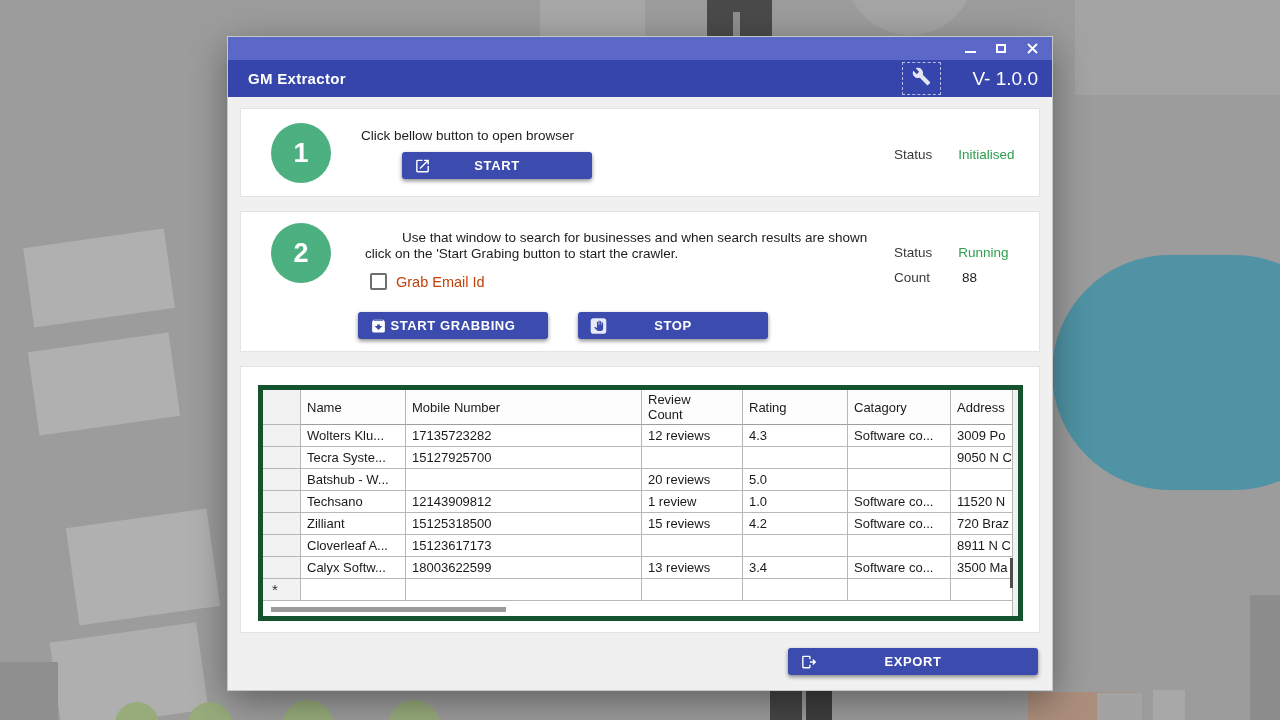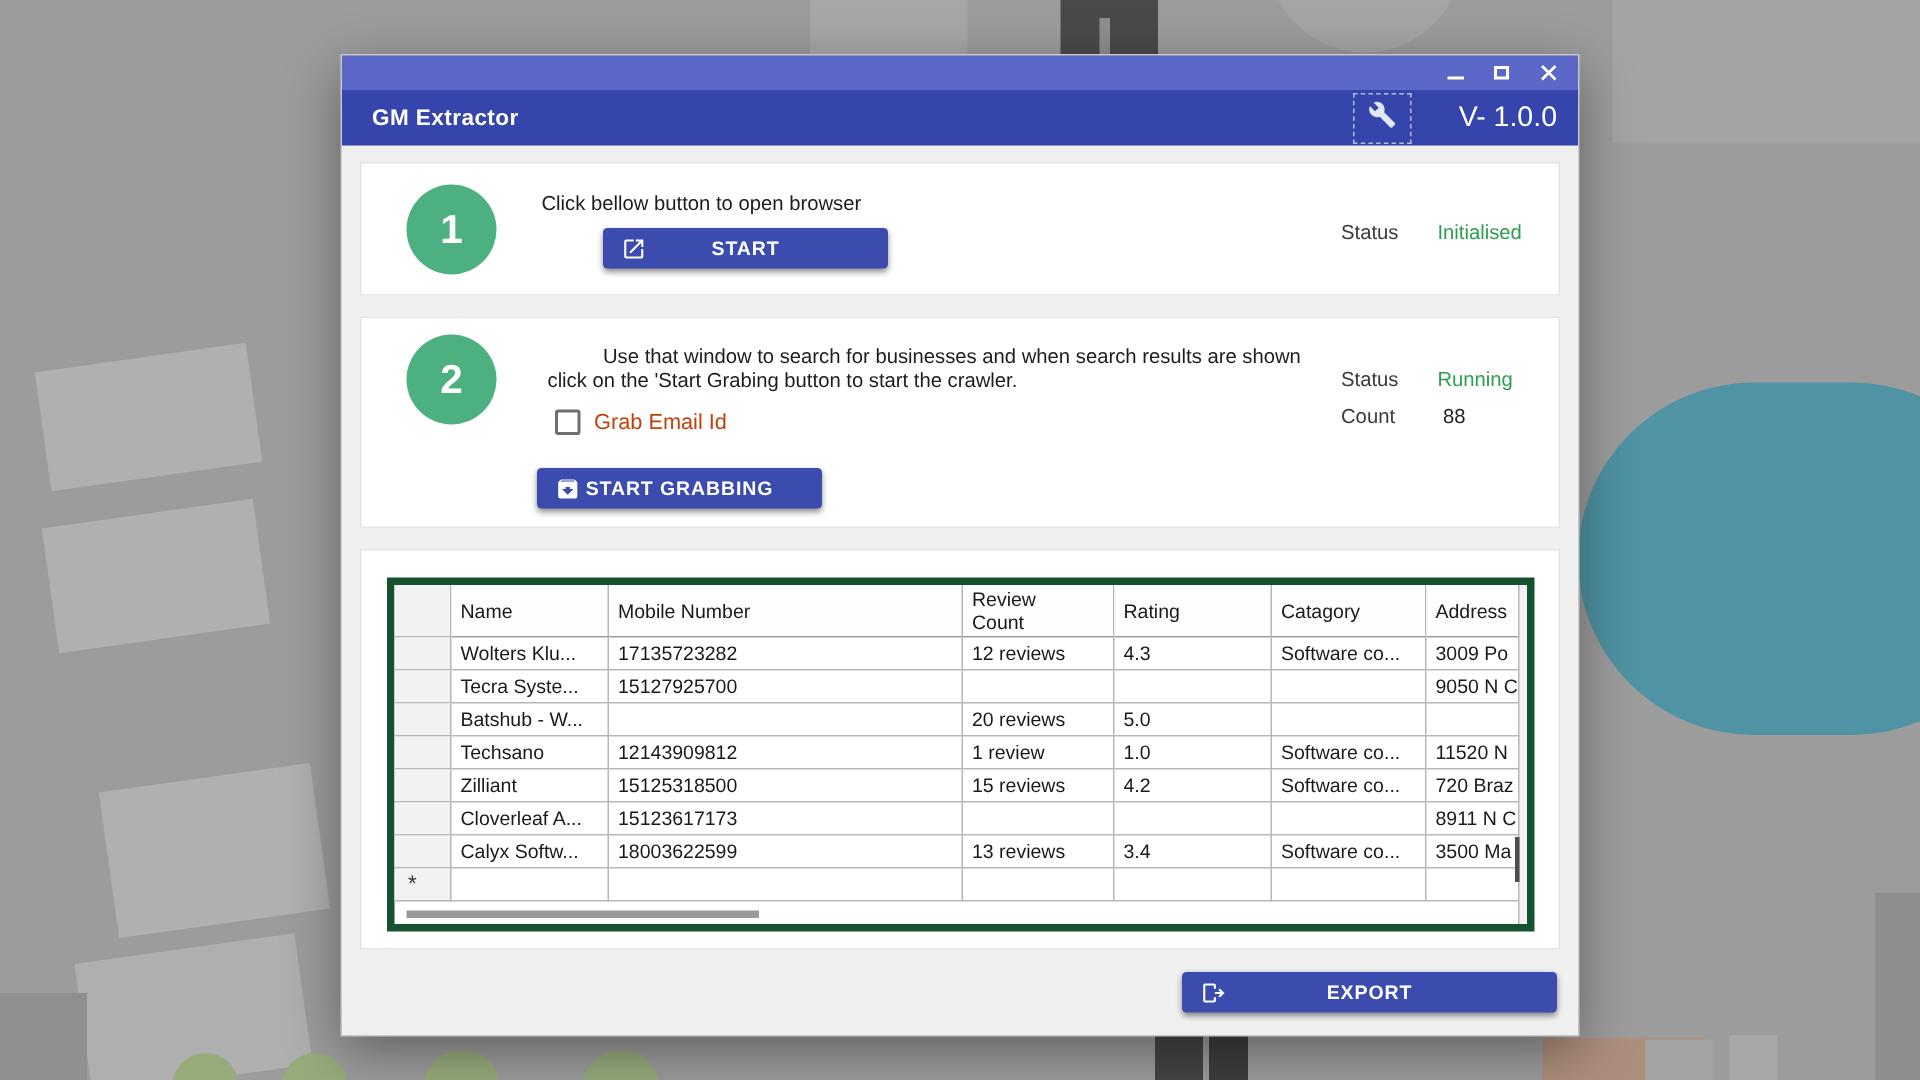--- a/index.html
+++ b/index.html
@@ -203,20 +203,29 @@
       <span class="checkbox-label">Grab Email Id</span>
     </div>
     <button class="btn" style="left:117px; top:100px;">
       <span class="bicon">
         <svg width="17" height="17" viewBox="0 0 24 24">
             <path fill="#fff" d="M20.54 5.23L19.15 3.55A1.9 1.9 0 0 0 17.7 3H6.3c-.58 0-1.1.2-1.46.55L3.46 5.23C3.17 5.57 3 6.02 3 6.5V19a2 2 0 0 0 2 2h14a2 2 0 0 0 2-2V6.5c0-.48-.17-.93-.46-1.27zM12 17.5L6.5 12H10v-2h4v2h3.5L12 17.5zM5.12 5l.81-1h12l.94 1H5.12z"></path>
           </svg>
       </span>
       <span>START GRABBING</span>
     </button>
+    <button class="btn" style="left:337px; top:100px;">
+      <span class="bicon">
+        <svg width="17" height="17" viewBox="0 0 24 24">
+            <rect x="1" y="1" width="22" height="22" rx="4" fill="#e7e9f7"></rect>
+            <path fill="#3b4bae" d="M18.5 7.5V16c0 1.7-1.3 3-3 3h-3.9c-.6 0-1.2-.25-1.6-.7L6 14.3s.7-.7.73-.72c.12-.1.27-.16.44-.16.12 0 .23.03.33.09l2.3 1.32V6.6c0-.46.37-.83.83-.83s.83.37.83.83v3.9h.56V5.2c0-.46.37-.83.83-.83s.83.37.83.83v5.3h.56V5.8c0-.46.37-.83.83-.83s.83.37.83.83v4.7h.56V7.5c0-.46.37-.83.83-.83s.84.37.84.83z"></path>
+          </svg>
+      </span>
+      <span>STOP</span>
+    </button>
     <div class="status-row" style="top:33px;">
       <span>Status</span>
       <span class="green">Running</span>
     </div>
     <div class="status-row" style="top:58px;">
       <span>Count</span>
       <span class="count-val">88</span>
     </div>
   </div>
 

